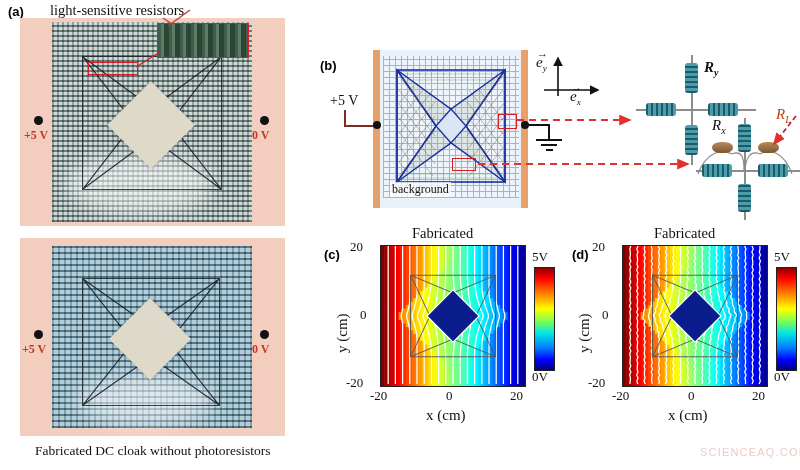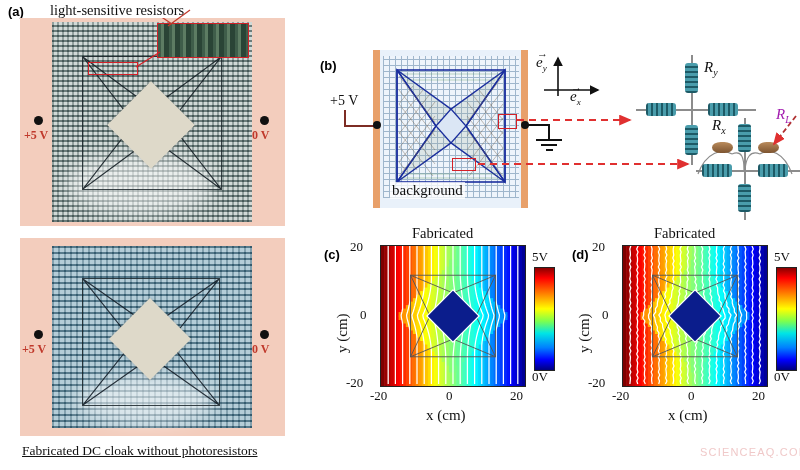--- a/index.html
+++ b/index.html
@@ -38,21 +38,21 @@
     background-color:#eef4fb;
     background-image:
       repeating-linear-gradient(0deg,#9fb6cc 0 1px,transparent 1px 6px),
       repeating-linear-gradient(90deg,#9fb6cc 0 1px,transparent 1px 6px);
   }
   .bar{position:absolute;background:#e8a06a;}
   .wire{position:absolute;background:#7d2c24;}
   .gwire{position:absolute;background:#111;}
   .gnd i{position:absolute;background:#111;display:block;}
   .btxt{position:absolute;font-size:13px;}
-  .bgtxt{position:absolute;font-size:15px;background:rgba(255,255,255,.75);padding:0 2px;}
+  .bgtxt{position:absolute;font-size:12px;background:rgba(255,255,255,.75);padding:0 2px;}
 
   .res{position:absolute;}
   .res .body{position:absolute;left:0;top:0;width:100%;height:100%;
     border-radius:3px;background:#2e7d8c;
     background-image:repeating-linear-gradient(90deg,#1d5a66 0 2px,#4a9dac 2px 5px);}
   .resv .body{background-image:repeating-linear-gradient(0deg,#1d5a66 0 2px,#4a9dac 2px 5px);}
   .pres{position:absolute;border-radius:50%/60%;background:#9a6b3f;
     background-image:linear-gradient(180deg,#b98b5c,#7d5430);}
   .lead{position:absolute;background:#8c8c8c;}
   .rlab{position:absolute;font-style:italic;font-size:15px;font-family:"Liberation Serif",serif;}
@@ -110,21 +110,21 @@
     <svg width="136" height="126" style="display:block">
       <polygon points="0,0 68,48 136,0 86,63 136,126 68,78 0,126 50,63" fill="none" stroke="rgba(20,30,40,.9)" stroke-width="1.1"></polygon>
     </svg>
   </div>
   <div class="core" style="left:101px;top:72px;width:58px;height:58px;"></div>
   <div class="elec" style="left:14px;top:92px;"></div>
   <div class="elec" style="left:240px;top:92px;"></div>
   <div class="vlab" style="left:2px;top:104px;">+5 V</div>
   <div class="vlab" style="left:232px;top:104px;">0 V</div>
 </div>
-<div class="cap" style="left:22px;top:443px;text-decoration:underline;">Fabricated DC cloak without photoresistors</div>
+<div class="cap" style="left:35px;top:443px;">Fabricated DC cloak without photoresistors</div>
 
 <div class="abs pl" style="left:320px;top:58px;">(b)</div>
 
 <div class="bgrid" style="left:373px;top:50px;width:155px;height:158px;"></div>
 <div class="gridinner" style="left:383px;top:56px;width:136px;height:142px;"></div>
 <div class="bar" style="left:373px;top:50px;width:7px;height:158px;"></div>
 <div class="bar" style="left:521px;top:50px;width:7px;height:158px;"></div>
 
 <svg class="abs" style="left:383px;top:56px;" width="136" height="142">
   <rect x="14" y="14" width="108" height="112" fill="none" stroke="#1b2f9e" stroke-width="1.6"></rect>
@@ -228,21 +228,21 @@
     </div>
   <div class="res resv" style="left:49px;top:70px;width:13px;height:30px;">
       <div class="body"></div>
     </div>
   <div class="res" style="left:10px;top:48px;width:30px;height:13px;">
       <div class="body"></div>
     </div>
   <div class="res" style="left:72px;top:48px;width:30px;height:13px;">
       <div class="body"></div>
     </div>
-  <div class="rlab" style="left:68px;top:4px;">
+  <div class="rlab" style="left:68px;top:4px;font-weight:bold;">
     <span>R</span><sub>y</sub>
   </div>
   <div class="rlab" style="left:76px;top:62px;">
     <span>R</span><sub>x</sub>
   </div>
 </div>
 
 <div class="abs" style="left:692px;top:118px;width:108px;height:102px;">
   <div class="lead" style="left:52px;top:0;width:1.5px;height:102px;"></div>
   <div class="lead" style="left:4px;top:52px;width:104px;height:1.5px;"></div>
@@ -262,21 +262,21 @@
       <div class="body"></div>
     </div>
   <div class="res" style="left:66px;top:46px;width:30px;height:13px;">
       <div class="body"></div>
     </div>
   <div class="pres" style="left:20px;top:24px;width:21px;height:11px;"></div>
   <div class="pres" style="left:66px;top:24px;width:21px;height:11px;"></div>
   <svg class="abs" style="left:62px;top:-6px;" width="50" height="42">
     <line x1="42" y1="4" x2="20" y2="32" stroke="#b03030" stroke-width="1.8" stroke-dasharray="5,3" marker-end="url(#ra)"></line>
   </svg>
-  <div class="rlab" style="left:84px;top:-12px;color:#a21caf;">
+  <div class="rlab" style="left:84px;top:-12px;color:#c2410c;">
     <span>R</span><sub>L</sub>
   </div>
 </div>
 
 <div class="fig" style="left:322px;top:225px;width:245px;height:215px;">
   <div class="abs pl" style="left:2px;top:22px;">(c)</div>
   <div class="ttl" style="left:90px;top:0px;">Fabricated</div>
 
   <div class="field" id="fieldC" style="left:58px;top:20px;width:144px;height:140px;">
       <svg width="144" height="140" style="display: block;">

